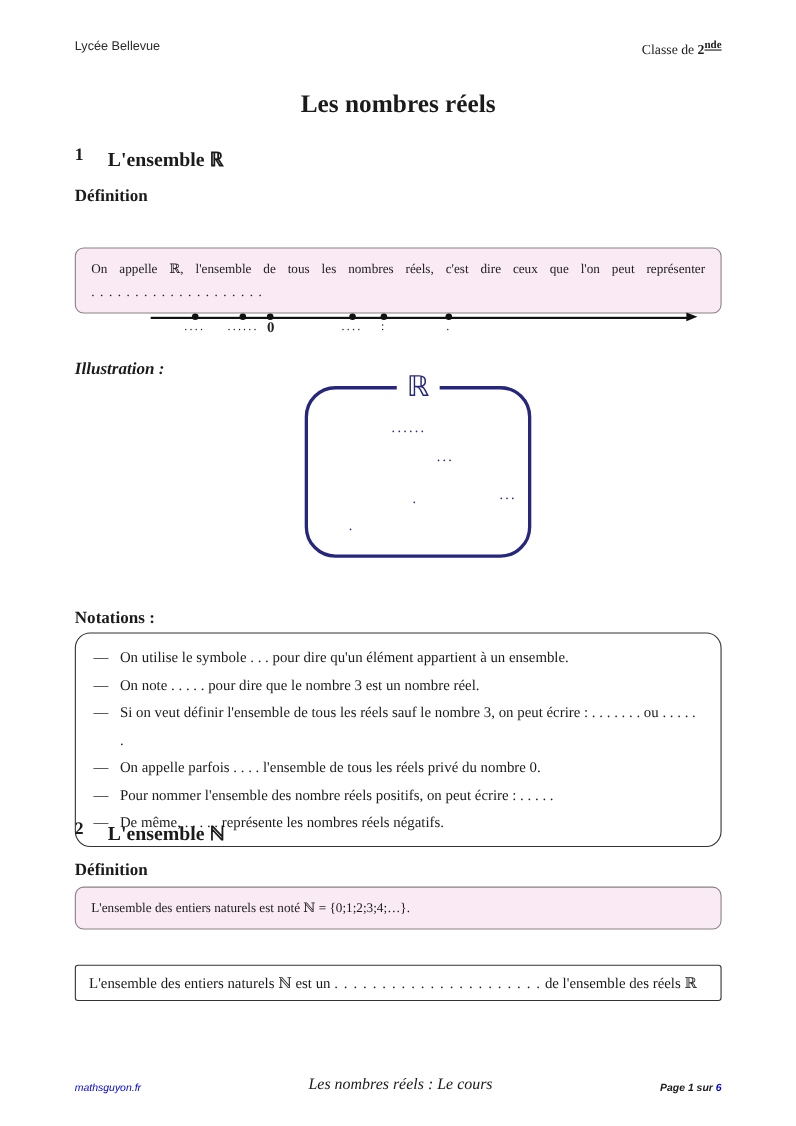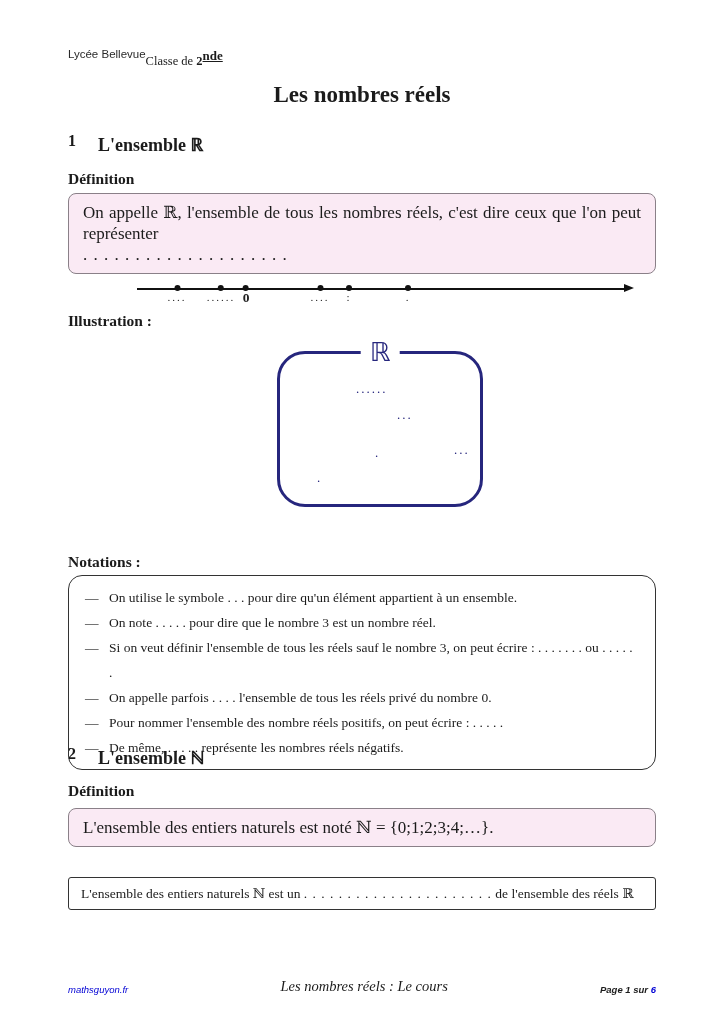--- a/index.html
+++ b/index.html
@@ -1,46 +1,46 @@
 <!DOCTYPE html>
 <html><head>
 <meta charset="utf-8">
 <style>
   html,body{margin:0;padding:0;background:#ffffff;}
   body{width:724px;height:1024px;position:relative;overflow:hidden;
        font-family:"Liberation Serif","DejaVu Serif",serif;color:#1b1b1b;}
   .abs{position:absolute;left:68px;right:68px;}
 
   
-  .header{top:48px;display:flex;justify-content:flex-start;align-items:flex-start;}
+  .header{top:36px;display:flex;justify-content:space-between;align-items:flex-start;}
   .header-left{font-family:"Liberation Sans","DejaVu Sans",sans-serif;font-size:11.5px;color:#2a2a2a;}
   .header-right{font-size:12.5px;}
   .header-right b{font-weight:bold;}
-  .header-right sup{font-size:13px;font-weight:bold;text-decoration:underline;}
+  .header-right sup{font-size:10px;font-weight:bold;text-decoration:underline;}
 
   
   .title{top:82px;text-align:center;font-size:23px;font-weight:bold;}
 
   
   .sec-heading{font-size:18px;font-weight:bold;display:flex;}
   .sec-num{width:30px;font-size:16px;}
   .sec1{top:132px;}
   .sec2{top:745px;}
 
   .sub-heading{font-size:15.5px;font-weight:bold;}
   .def1-label{top:170px;}
-  .illu-label{top:312px;}
+  .illu-label{top:327px;font-style:italic;}
   .not-label{top:553px;}
   .def2-label{top:782px;}
 
   
   .pinkbox{background:#faeaf4;border:1px solid #8a8088;border-radius:8px;
-           padding:8px 14px;font-size:17px;line-height:21px;}
+           padding:8px 14px;font-size:12px;line-height:21px;margin-top:32px;}
   .pink1{top:193px;}
-  .pink2{top:808px;}
+  .pink2{top:774px;}
   .justline{text-align:justify;text-align-last:justify;}
   .dotline{letter-spacing:1px;}
 
   
   .numberline{position:absolute;left:0;top:268px;width:724px;height:48px;}
   .nl-line{position:absolute;left:137px;top:20px;width:490px;height:1.6px;background:#111;}
   .nl-arrow{position:absolute;left:624px;top:16px;width:0;height:0;
             border-left:10px solid #111;border-top:4.5px solid transparent;border-bottom:4.5px solid transparent;}
   .nl-pt{position:absolute;top:17px;transform:translateX(-50%);
          display:flex;flex-direction:column;align-items:center;}

